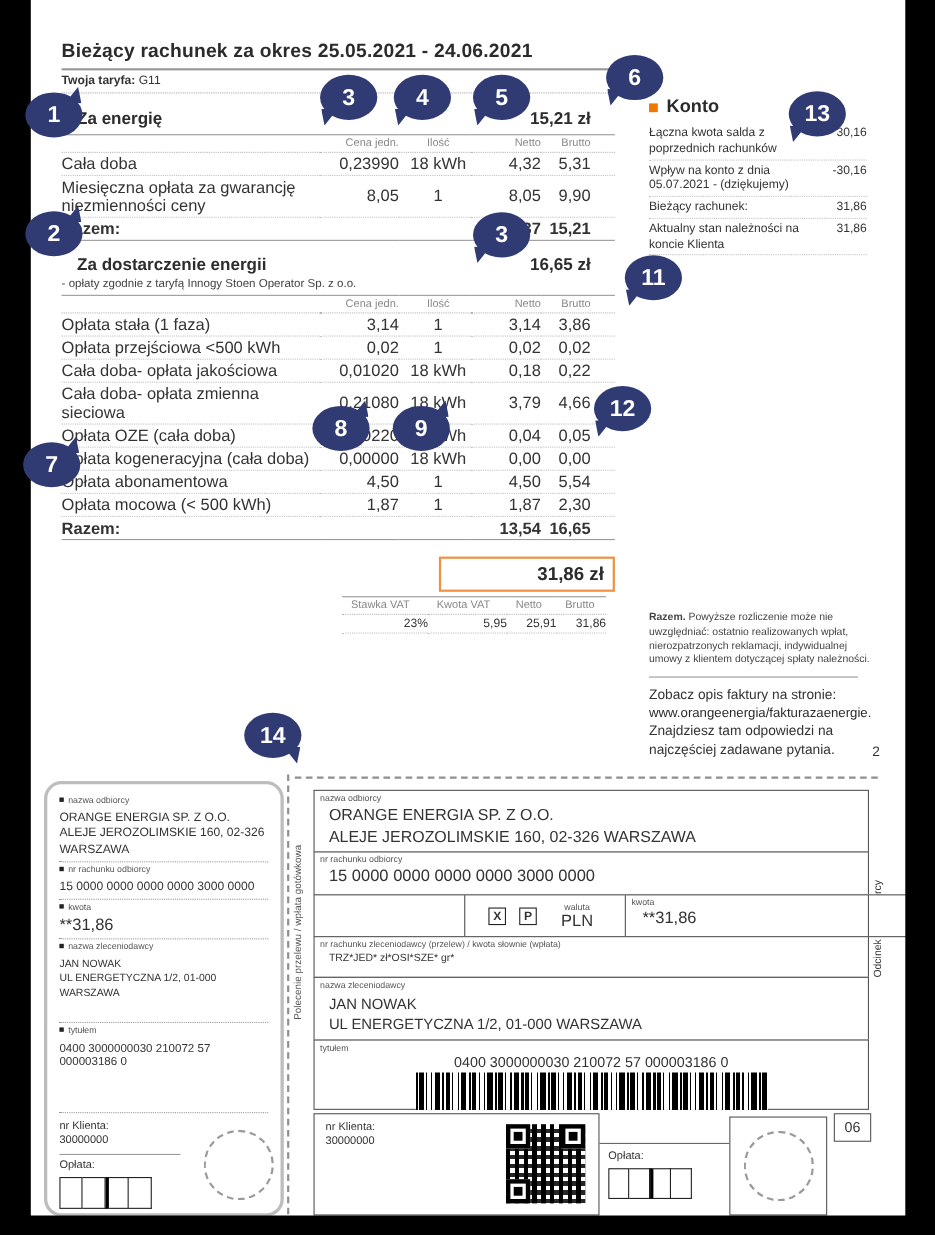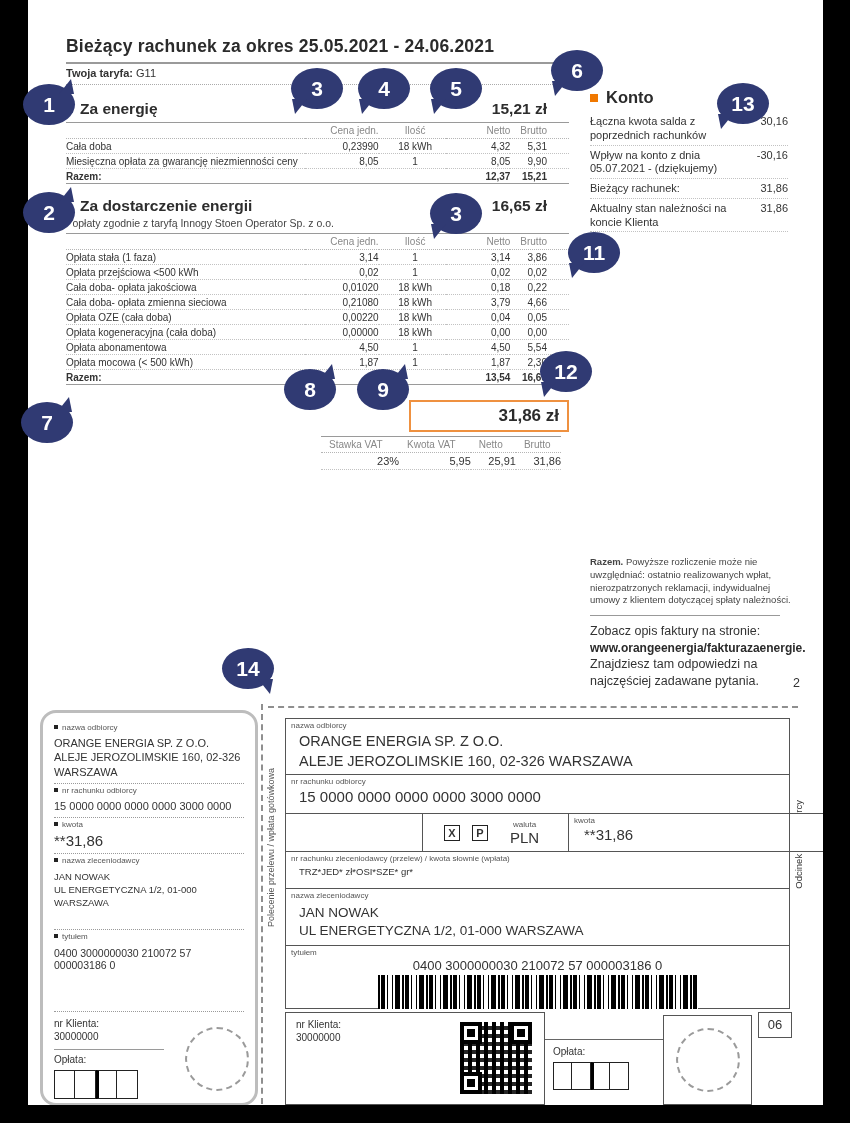--- a/index.html
+++ b/index.html
@@ -7,34 +7,34 @@
   body { font-family:"Liberation Sans","DejaVu Sans",sans-serif; color:#333; }
   .canvas { position:relative; width:850px; height:1123px; background:#fff; overflow:hidden; }
 
   
   .bar { position:absolute; background:#000; z-index:5; }
   .bar-left { left:0; top:0; width:28px; height:1123px; }
   .bar-right { right:0; top:0; width:27px; height:1123px; }
   .bar-bottom { left:0; bottom:0; width:850px; height:18px; }
 
   
-  .main { position:absolute; left:66px; top:36px; width:503px; }
+  .main { position:absolute; left:56px; top:36px; width:503px; }
   .doc-title { font-size:17.5px; font-weight:bold; color:#2b2b2b; padding-bottom:5px; border-bottom:2px solid #9a9a9a; letter-spacing:.2px; }
   .tariff { font-size:11px; padding:3px 0 5px; border-bottom:1px dotted #aaa; color:#333; }
   .tariff b { margin-right:3px; }
 
   .sec-head { display:flex; justify-content:space-between; align-items:baseline; margin-top:15px; }
   .sec-title { font-size:15.5px; font-weight:bold; color:#2d2d2d; padding-left:14px; }
   .sec-total { font-size:15.5px; font-weight:bold; color:#2d2d2d; padding-right:22px; }
   .sec-sub { font-size:10.5px; color:#444; margin:2px 0 2px 0; }
 
   table.charges { width:100%; border-collapse:collapse; margin-top:4px; }
   table.charges th { font-weight:normal; font-size:10px; color:#888; text-align:right; border-top:1.5px solid #9a9a9a; border-bottom:1px dotted #b5b5b5; padding:2px 0 2px 6px; }
   table.charges th.c-ilosc { text-align:center; }
-  table.charges td { font-size:10px; color:#333; text-align:right; padding:1.5px 0 1.5px 6px; border-bottom:1px dotted #c2c2c2; }
+  table.charges td { font-size:15px; color:#333; text-align:right; padding:1.5px 0 1.5px 6px; border-bottom:1px dotted #c2c2c2; }
   table.charges td.c-label { text-align:left; padding-left:0; }
   table.charges td.c-ilosc { text-align:center; }
   table.charges col.w-label { width:229px; }
   table.charges col.w-cena { width:70px; }
   table.charges col.w-ilosc { width:64px; }
   table.charges col.w-netto { width:62px; }
   table.charges col.w-brutto { width:56px; }
   table.charges td.pad-r { padding-right:22px; }
   table.charges th.pad-r { padding-right:22px; }
   tr.razem td { font-weight:bold; border-bottom:1.5px solid #9a9a9a; }
@@ -52,21 +52,21 @@
   .konto-bullet { width:8px; height:8px; background:#f07800; margin-right:8px; }
   .konto-title { font-size:16.5px; font-weight:bold; color:#2b2b2b; }
   .konto-row { display:flex; justify-content:space-between; font-size:11px; padding:3px 0 2px; border-bottom:1px dotted #c2c2c2; }
   .konto-row .k-label { width:140px; line-height:1.25; }
   .konto-row .k-val { white-space:nowrap; }
 
   
   .note { position:absolute; left:590px; top:556px; width:202px; font-size:9.5px; line-height:1.35; color:#444; }
   .note-div { border-top:1px solid #999; margin:8px 0 7px; width:190px; }
   .info-l1, .info-l3 { font-size:12.5px; color:#333; }
-  .info-l2 { font-size:12px; font-weight:bold; color:#2b2b2b; }
+  .info-l2 { font-size:12px; font-weight:normal; color:#2b2b2b; }
   .page-num { position:absolute; left:760px; top:676px; width:40px; text-align:right; font-size:12.5px; color:#333; }
 
   
   .dash-top { position:absolute; left:268px; top:706px; width:530px; border-top:2px dashed #8f8f8f; }
   .dash-vert { position:absolute; left:261px; top:704px; height:410px; border-left:2px dashed #8f8f8f; }
   .vtext { position:absolute; writing-mode:vertical-rl; transform:rotate(180deg); color:#555; white-space:nowrap; }
   .vtext-left { left:266px; top:768px; font-size:9px; }
   .vtext-right { left:793px; top:800px; font-size:9.5px; color:#333; }
 
   .flabel { font-size:8px; color:#555; }

